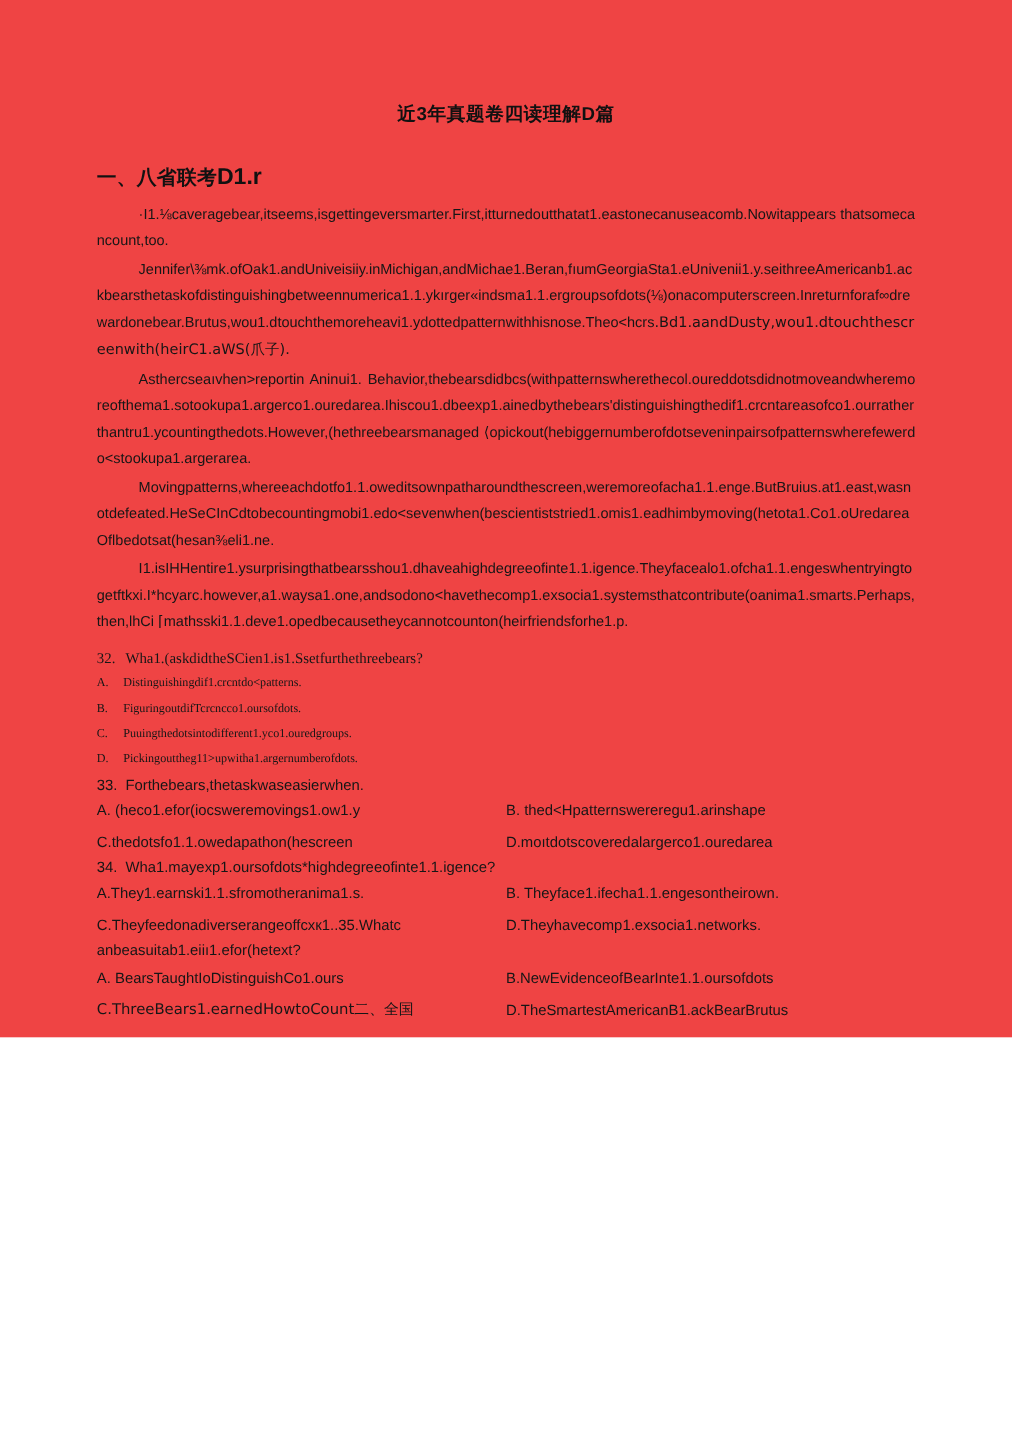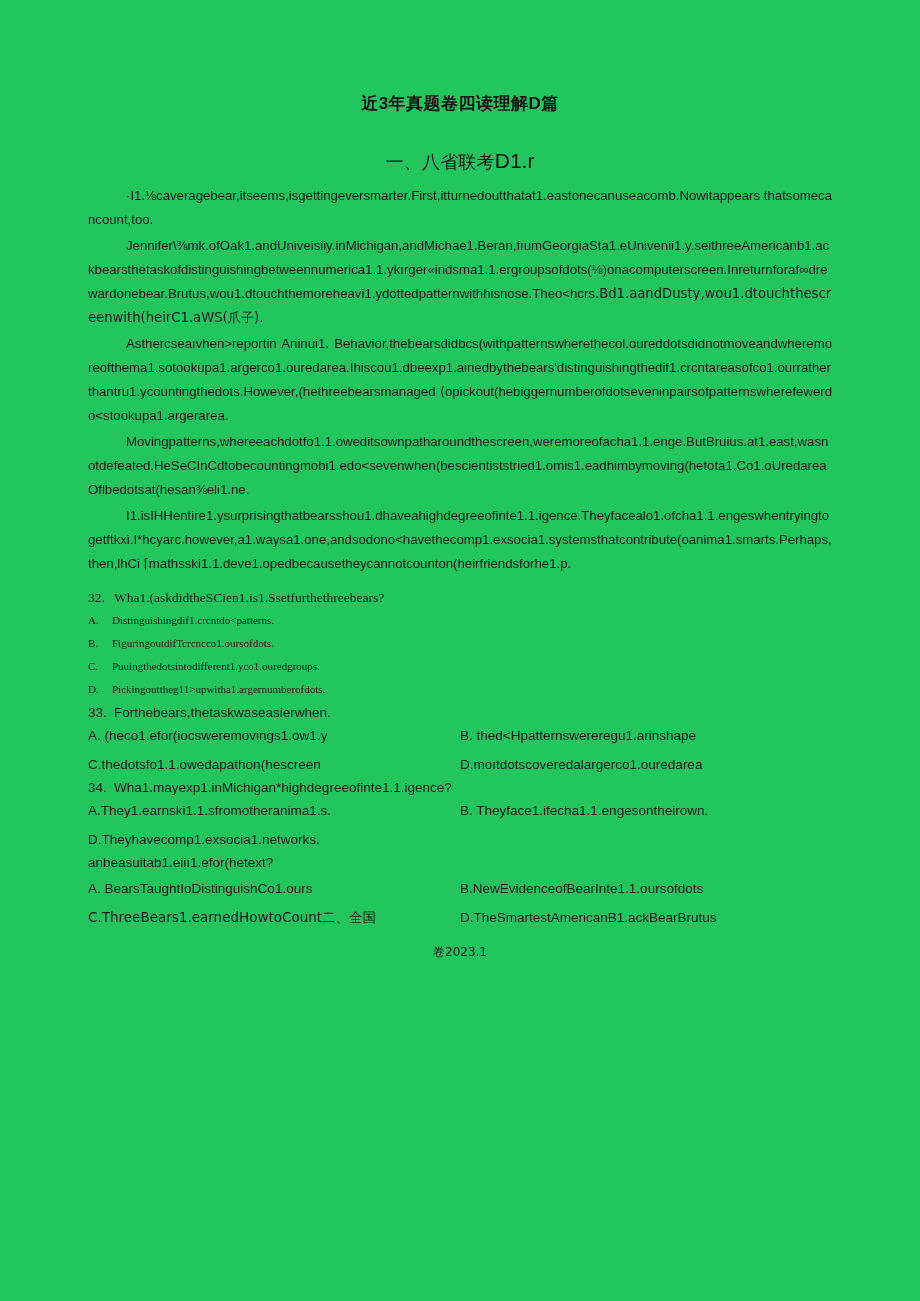--- a/index.html
+++ b/index.html
@@ -11,44 +11,43 @@
   body {
     width: 920px;
     height: 1301px;
     font-family: "Liberation Sans", sans-serif;
     color: #1a1a1a;
     -webkit-font-smoothing: antialiased;
   }
   .page {
     position: relative;
     width: 920px;
-    height: 1301px;
-    background: #22c55e;
+    height: 943px;
+    background: #ef4444;
     box-sizing: border-box;
     padding: 0 88px;
     overflow: hidden;
   }
   .doc-title {
     text-align: center;
     font-size: 17px;
     font-weight: 700;
     letter-spacing: 0.5px;
     margin: 0;
     padding-top: 92px;
     color: #111;
     font-family: "Liberation Sans", sans-serif;
   }
   .section-heading {
     font-size: 18px;
-    font-weight: 400;
+    font-weight: 700;
     margin: 34px 0 10px 0;
     padding: 0;
     color: #111;
     letter-spacing: 0.2px;
-    text-align: center;
   }
   .section-heading .latin {
     font-size: 21px;
     letter-spacing: 0;
   }
   p.body-para {
     font-size: 13.2px;
     line-height: 24px;
     margin: 0 0 2px 0;
     padding: 0;
@@ -157,25 +156,26 @@
     <div class="opt-grid">
       <div class="opt-cell"><span>A.</span> <span>(heco1.efor(iocsweremovings1.ow1.y</span></div>
       <div class="opt-cell"><span>B.</span> <span>thed&lt;Hpatternswereregu1.arinshape</span></div>
       <div class="gap-sm" style="width:100%"></div>
       <div class="opt-cell"><span>C.</span><span>thedotsfo1.1.owedapathon(hescreen</span></div>
       <div class="opt-cell"><span>D.</span><span>moıtdotscoveredalargerco1.ouredarea</span></div>
     </div>
   </div>
 
   <div>
-    <p class="q-stem"><span class="num">34.</span><span>Wha1.mayexp1.inMichigan*highdegreeofinte1.1.igence?</span></p>
+    <p class="q-stem"><span class="num">34.</span><span>Wha1.mayexp1.oursofdots*highdegreeofinte1.1.igence?</span></p>
     <div class="opt-grid">
       <div class="opt-cell"><span>A.</span><span>They1.earnski1.1.sfromotheranima1.s.</span></div>
       <div class="opt-cell"><span>B.</span> <span>Theyface1.ifecha1.1.engesontheirown.</span></div>
       <div class="gap-sm" style="width:100%"></div>
+      <div class="opt-cell"><span>C.</span><span>Theyfeedonadiverserangeoffcxк1..35.Whatc</span></div>
       <div class="opt-cell"><span>D.</span><span>Theyhavecomp1.exsocia1.networks.</span></div>
     </div>
   </div>
 
   <div>
     <p class="q-stem"><span>anbeasuitab1.eiiı1.efor(hetext?</span></p>
     <div class="gap-xs"></div>
     <div class="opt-grid">
       <div class="opt-cell"><span>A.</span> <span>BearsTaughtIoDistinguishCo1.ours</span></div>
       <div class="opt-cell"><span>B.</span><span>NewEvidenceofBearInte1.1.oursofdots</span></div>

